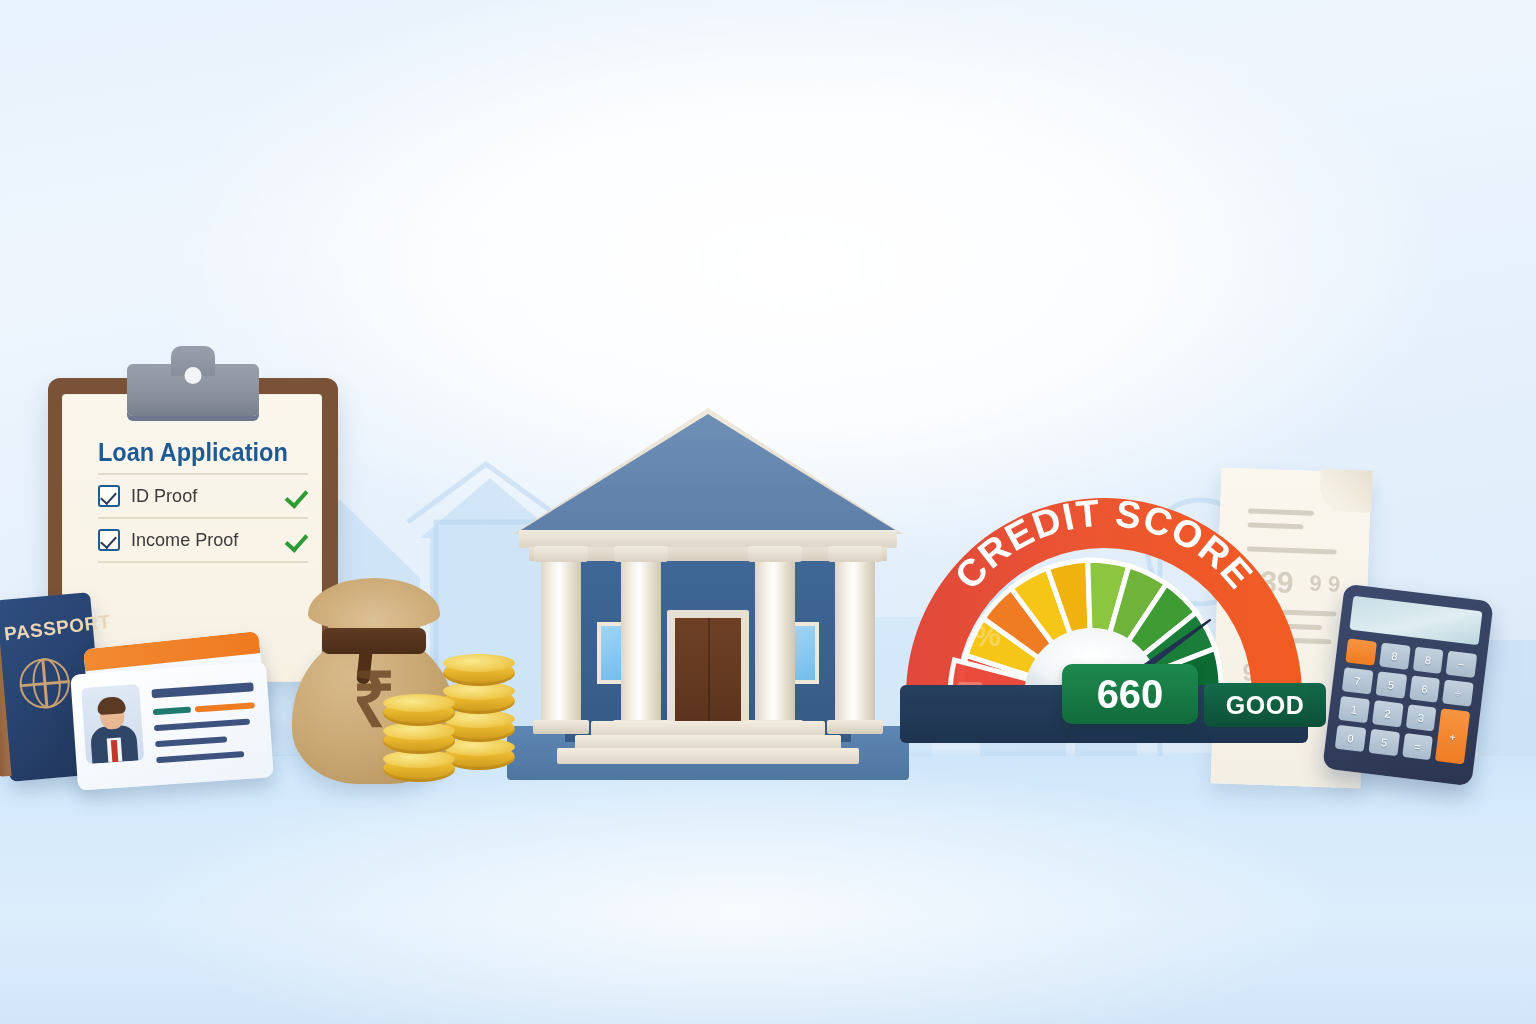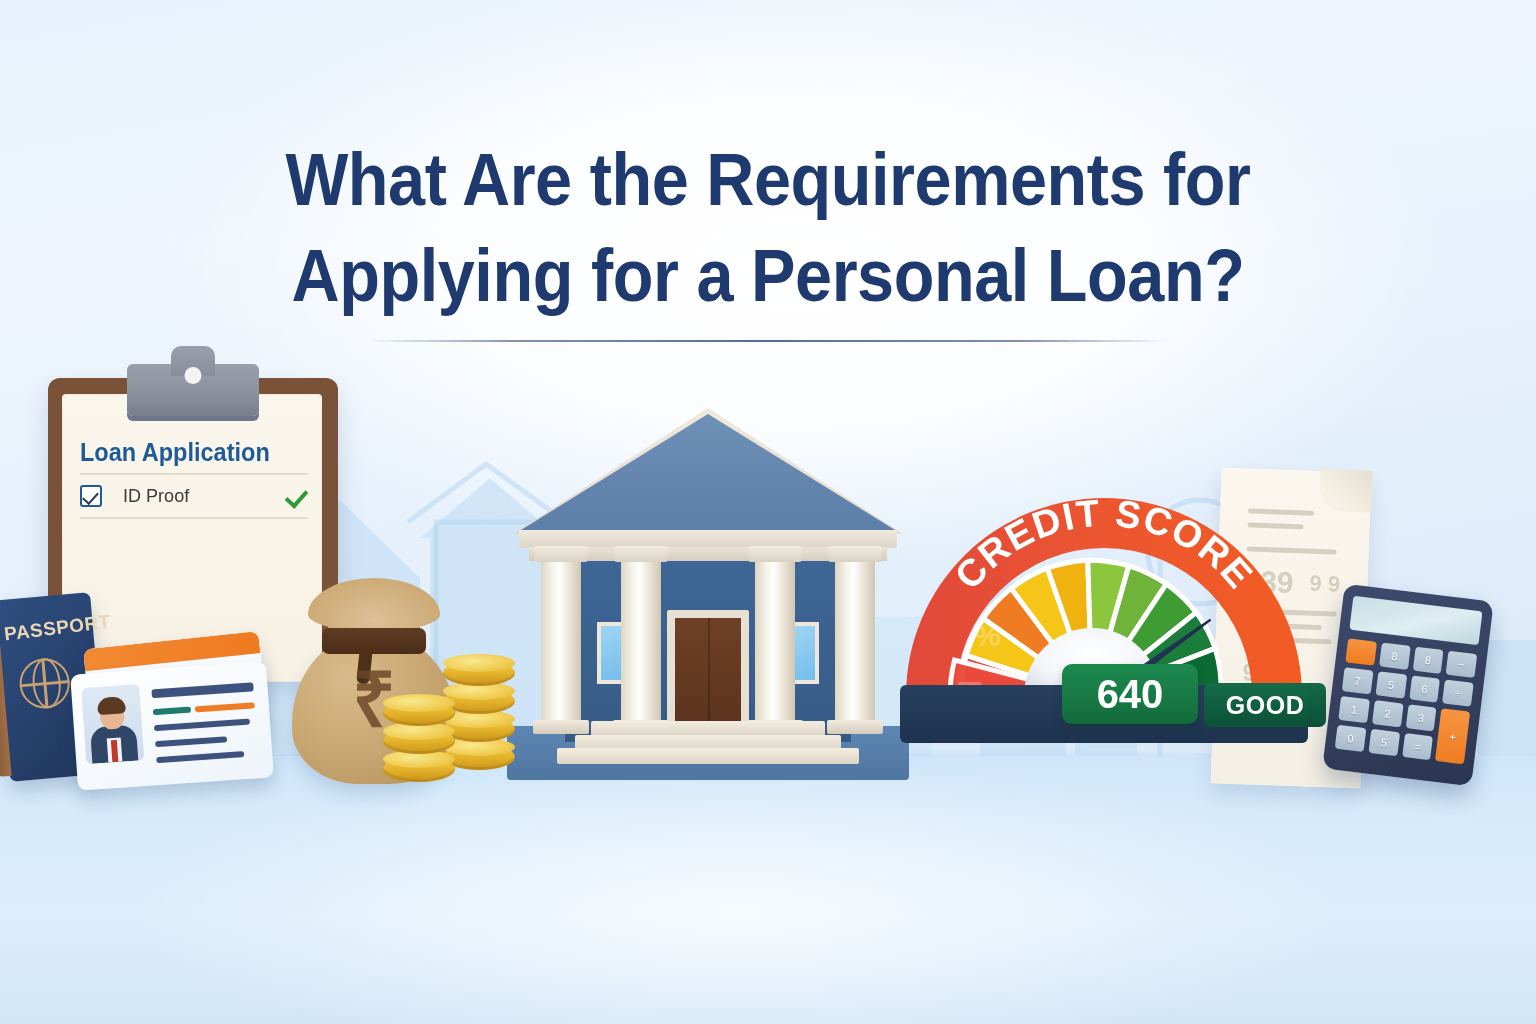--- a/index.html
+++ b/index.html
@@ -62,21 +62,21 @@
     width: 290px; height: 296px; z-index: 14;
     background: #7a5238;
     border-radius: 12px;
     box-shadow: 0 14px 26px rgba(40,70,110,0.18);
   }
   .clip-paper {
     position: absolute; left: 14px; top: 16px; right: 16px; bottom: -8px;
     background: linear-gradient(180deg, #fbf6ec 0%, #f7f1e4 100%);
     border-radius: 4px;
     box-shadow: inset 0 0 0 1px rgba(0,0,0,0.03);
-    padding: 44px 14px 0 18px;
+    padding: 44px 14px 0 36px;
   }
   .clip-metal {
     position: absolute; left: 50%; top: -14px; transform: translateX(-50%);
     width: 132px; height: 52px;
     background: linear-gradient(180deg, #9aa0ab 0%, #8a909c 60%, #787f8c 100%);
     border-radius: 6px;
     z-index: 5;
     box-shadow: 0 5px 0 rgba(62,76,110,0.75);
   }
   .clip-metal::before {
@@ -91,21 +91,21 @@
     background: #f2f3f5; z-index: 6;
   }
   .clip-title {
     font-family: "Liberation Sans Narrow", "Liberation Sans", sans-serif;
     font-weight: bold; font-size: 25px; color: #1e5b96;
     transform: scaleX(0.94); transform-origin: left center;
     letter-spacing: 0px;
     margin-bottom: 6px;
   }
   .clip-row {
-    display: flex; align-items: center; gap: 21px;
+    display: flex; align-items: center; gap: 11px;
     border-top: 2px solid #e3dccb;
     height: 44px;
   }
   .cbox {
     width: 22px; height: 22px; flex: 0 0 22px;
     border: 2.5px solid #1e5b96; border-radius: 3px;
     background: #fffdf7; position: relative;
   }
   .cbox::after {
     content: ""; position: absolute; left: 4px; top: 2px;
@@ -432,36 +432,36 @@
     <g fill="#c9e3f7" opacity="0.5">
       <rect x="612" y="255" width="60" height="165"></rect>
       <rect x="860" y="235" width="72" height="185"></rect>
       <rect x="1272" y="222" width="96" height="198"></rect>
     </g>
   </svg>
 
   <div class="ground-edge"></div>
   <div class="ground"></div>
 
-  <div class="title-block">
-    <div class="title-line">What Are the Requirements for</div>
-    <div class="title-line">Applying for a Personal Loan?</div>
-    <div class="title-rule"></div>
-  </div>
 
   <div class="clipboard">
     <div class="clip-paper">
       <div class="clip-title">Loan Application</div>
 
       <div class="clip-row">
         <span class="cbox"></span>
         <span class="clip-label">ID Proof</span>
         <span class="tick"></span>
       </div>
 
+      <div class="clip-row">
+        <span class="cbox"></span>
+        <span class="clip-label">Income Proof</span>
+        <span class="tick"></span>
+      </div>
 
 
       <div class="clip-row" style="height:8px;"></div>
     </div>
     <div class="clip-metal"></div>
     <div class="clip-hole"></div>
   </div>
 
   <div class="passport">
     <div class="passport-spine"></div>
@@ -606,21 +606,21 @@
     </svg>
 
     <div class="gauge-needle">
       <span class="needle-arm"></span>
       <span class="needle-hub"></span>
     </div>
 
     <div class="gauge-bar"></div>
 
     <div class="score-badge">
-      <span class="score-text">640</span>
+      <span class="score-text">660</span>
     </div>
 
     <div class="rating-chip">
       <span class="rating-text">GOOD</span>
     </div>
   </div>
 
   <div class="receipt">
     <span class="r-line" style="left:28px; top:40px; width:66px;"></span>
     <span class="r-line" style="left:28px; top:54px; width:56px;"></span>

